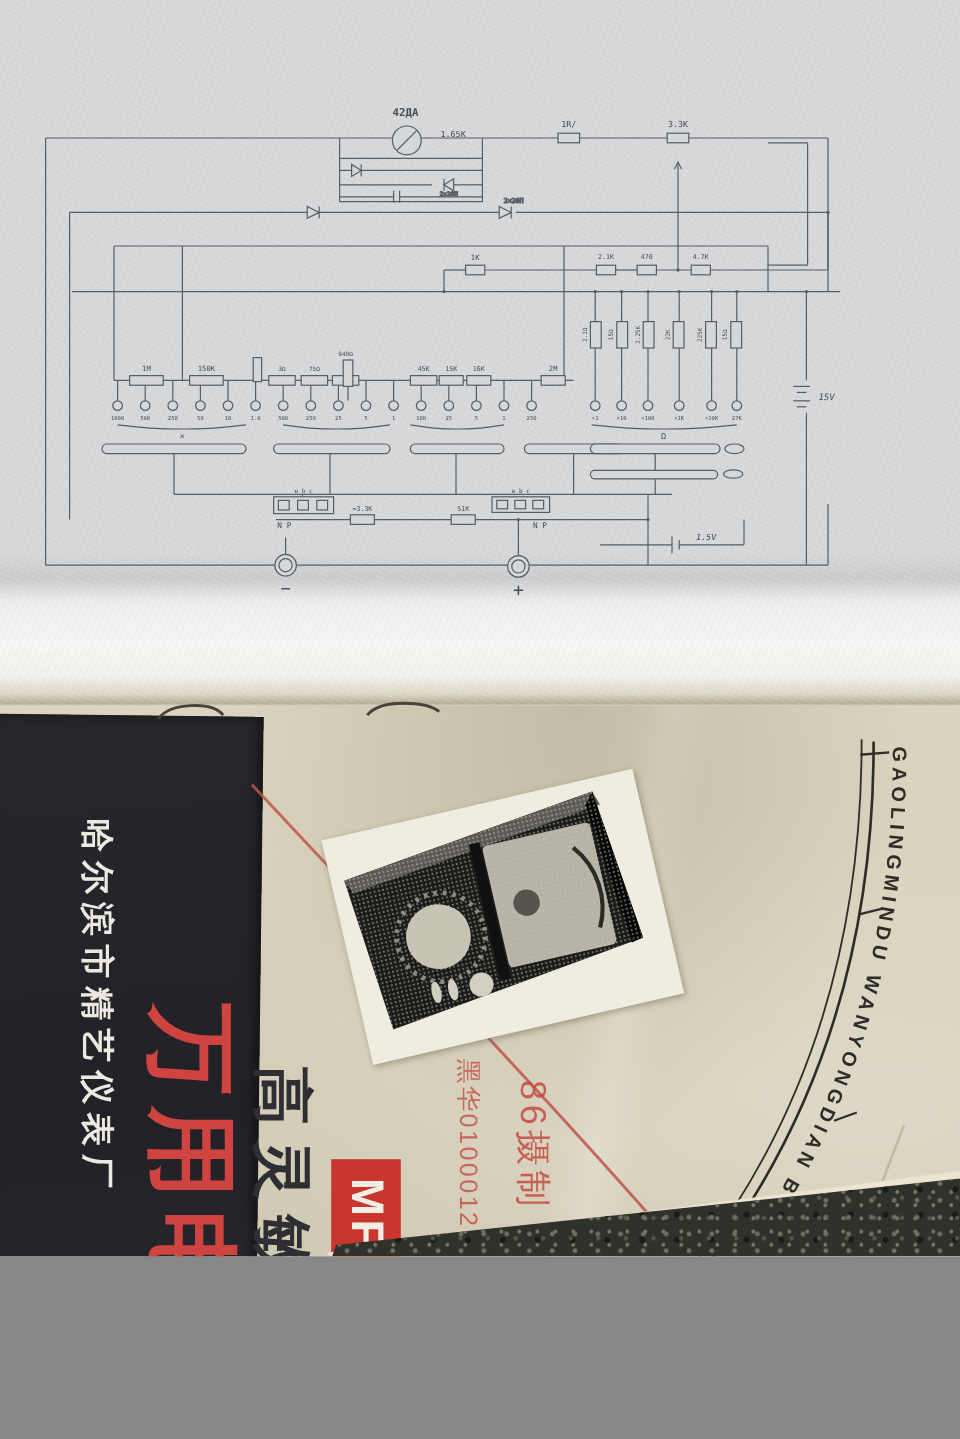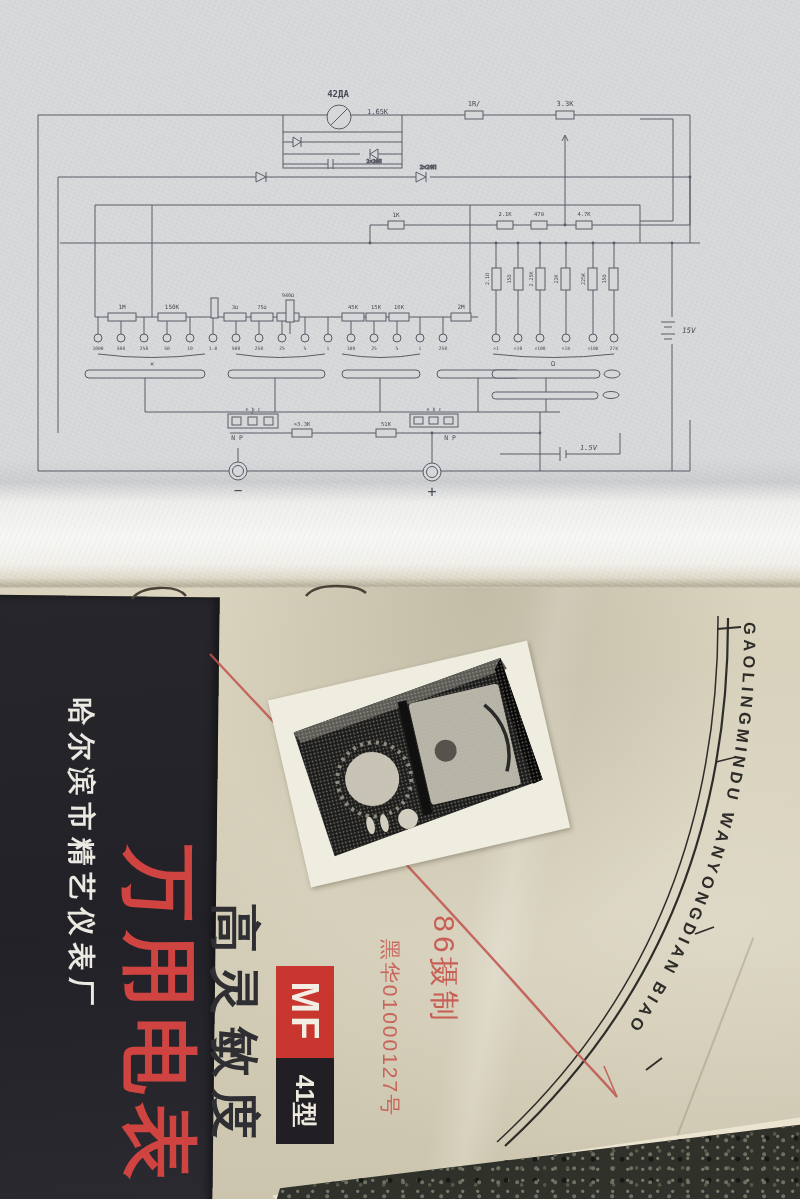--- a/index.html
+++ b/index.html
@@ -1,17 +1,17 @@
 <!DOCTYPE html>
 <html><head>
 <meta charset="utf-8">
 <style>
   html,body{margin:0;padding:0;background:#888;}
-  .shot{position:relative;width:800px;height:1199px;overflow:hidden;
-        font-family:"Liberation Sans",sans-serif;background:#d7d8da;text-align:center;}
+  .shot{position:relative;width:800px;height:1047px;overflow:hidden;
+        font-family:"Liberation Sans",sans-serif;background:#d7d8da;}
   
   .page{position:absolute;left:0;top:0;width:800px;height:588px;
         background:linear-gradient(180deg,#d6d7d9 0px,#d6d7d9 460px,#cbccce 482px,
         #ededeb 502px,#f6f6f4 538px,#f0efea 564px,#ddd8c8 578px,#b5ae99 586px,#cfc9b5 588px);}
   .page-tex{position:absolute;inset:0;opacity:.5;pointer-events:none;
         background-image:repeating-linear-gradient(23deg,rgba(255,255,255,.20) 0 1px,transparent 1px 4px),
                          repeating-linear-gradient(-67deg,rgba(140,142,146,.10) 0 1px,transparent 1px 5px);}
   .schem{position:absolute;left:0;top:0;}
   .schem text{font-family:"DejaVu Sans Mono",monospace;fill:#474b56;}
   .schem .w{stroke:#585c66;stroke-width:1;fill:none;}

